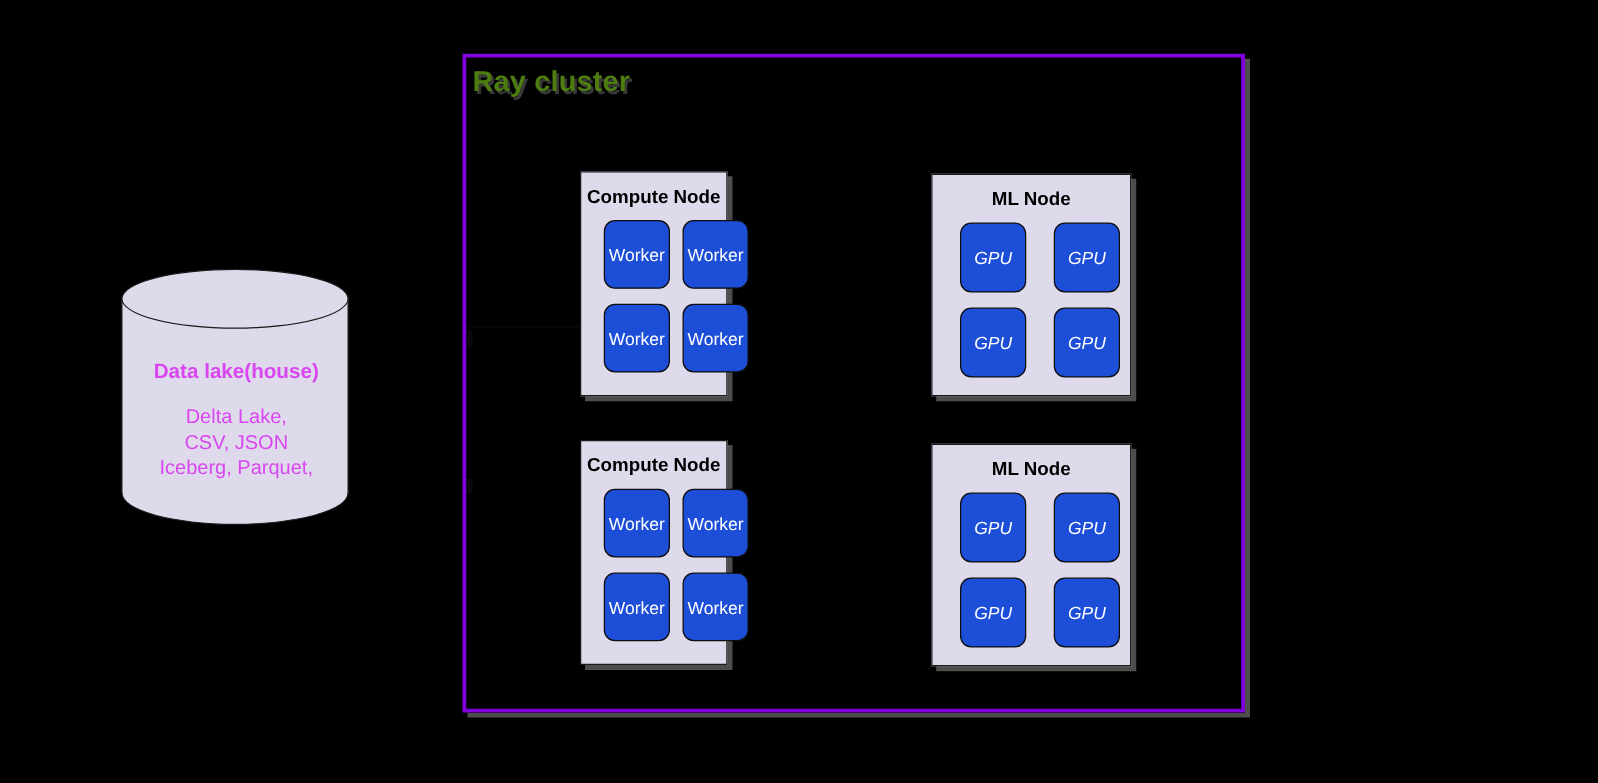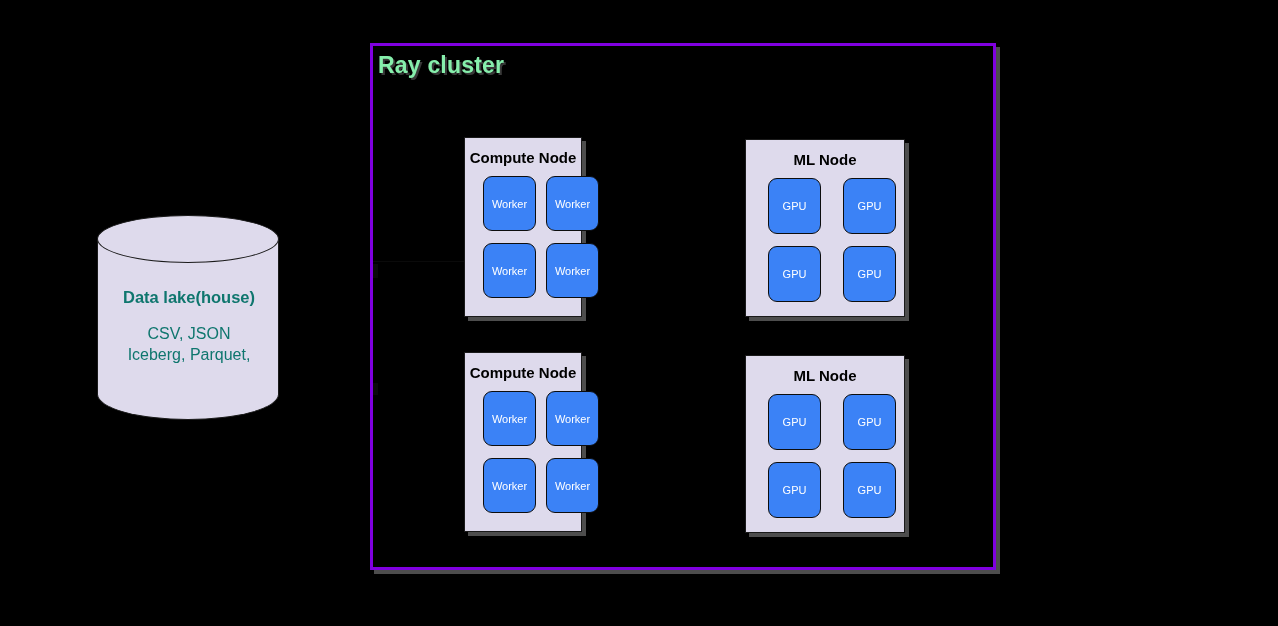--- a/index.html
+++ b/index.html
@@ -46,21 +46,21 @@
     border: 1px solid #1a1a1a;
     border-radius: 50%;
     box-sizing: border-box;
   }
   .cyl-text {
     position: absolute;
     left: 0;
     top: 72px;
     width: 184px;
     text-align: center;
-    color: #0f766e;
+    color: #d946ef;
     line-height: 1.28;
   }
   .cyl-title {
     font-size: 16.5px;
     font-weight: bold;
     margin-bottom: 16px;
   }
   .cyl-sub {
     font-size: 16px;
     font-weight: normal;
@@ -77,21 +77,21 @@
     background: transparent;
     box-sizing: border-box;
     box-shadow: 4px 4px 0 0 rgba(255,255,255,0.30);
   }
   .cluster-title {
     position: absolute;
     left: 378px;
     top: 52px;
     font-size: 23px;
     font-weight: bold;
-    color: #86efac;
+    color: #4d7c0f;
     letter-spacing: 0.2px;
     text-shadow: 2px 2px 0 rgba(255,255,255,0.22);
     white-space: nowrap;
   }
 
   
   .node {
     position: absolute;
     background: #DEDAEC;
     border: 1px solid #1a1a1a;
@@ -116,38 +116,38 @@
     display: grid;
     grid-template-columns: 1fr 1fr;
     gap: 12px 10px;
     padding: 0 18px;
     box-sizing: border-box;
     justify-items: center;
   }
   .unit {
     width: 53px;
     height: 55px;
-    background: #3b82f6;
+    background: #1d4ed8;
     border: 1px solid #0d0d0d;
     border-radius: 9px;
     color: #FFFFFF;
-    font-size: 11px;
+    font-size: 14px;
     display: flex;
     align-items: center;
     justify-content: center;
     box-sizing: border-box;
   }
 
   
   #node-compute-1 { left: 464px; top: 137px; width: 118px; height: 180px; }
   #node-compute-2 { left: 464px; top: 352px; width: 118px; height: 180px; }
   #node-ml-1      { left: 745px; top: 139px; width: 160px; height: 178px; }
   #node-ml-2      { left: 745px; top: 355px; width: 160px; height: 178px; }
 
-  #node-ml-1 .node-grid, #node-ml-2 .node-grid { gap: 12px 22px; padding: 0 22px; }
+  #node-ml-1 .node-grid, #node-ml-2 .node-grid { gap: 12px 22px; padding: 0 22px; font-style: italic; }
   #node-ml-1 .unit, #node-ml-2 .unit { width: 53px; height: 56px; }
 
   
   .arrow {
     position: absolute;
     width: 0;
     height: 0;
     border-top: 5px solid transparent;
     border-bottom: 5px solid transparent;
     border-left: 9px solid #000000;
@@ -159,20 +159,21 @@
   }
 </style>
 </head>
 <body>
 
 <div class="cylinder">
   <div class="cyl-body"></div>
   <div class="cyl-top"></div>
   <div class="cyl-text">
     <div class="cyl-title">Data lake(house)</div>
+    <div class="cyl-sub">Delta Lake,</div>
     <div class="cyl-sub">CSV, JSON</div>
     <div class="cyl-sub">Iceberg, Parquet,</div>
   </div>
 </div>
 
 <div class="tick" style="left:372px; top:261px; width:100px; height:1px;"></div>
 <div class="arrow" style="left:465px; top:195px;"></div>
 <div class="arrow" style="left:465px; top:259px;"></div>
 <div class="arrow" style="left:465px; top:405px;"></div>
 <div class="arrow" style="left:465px; top:467px;"></div>

